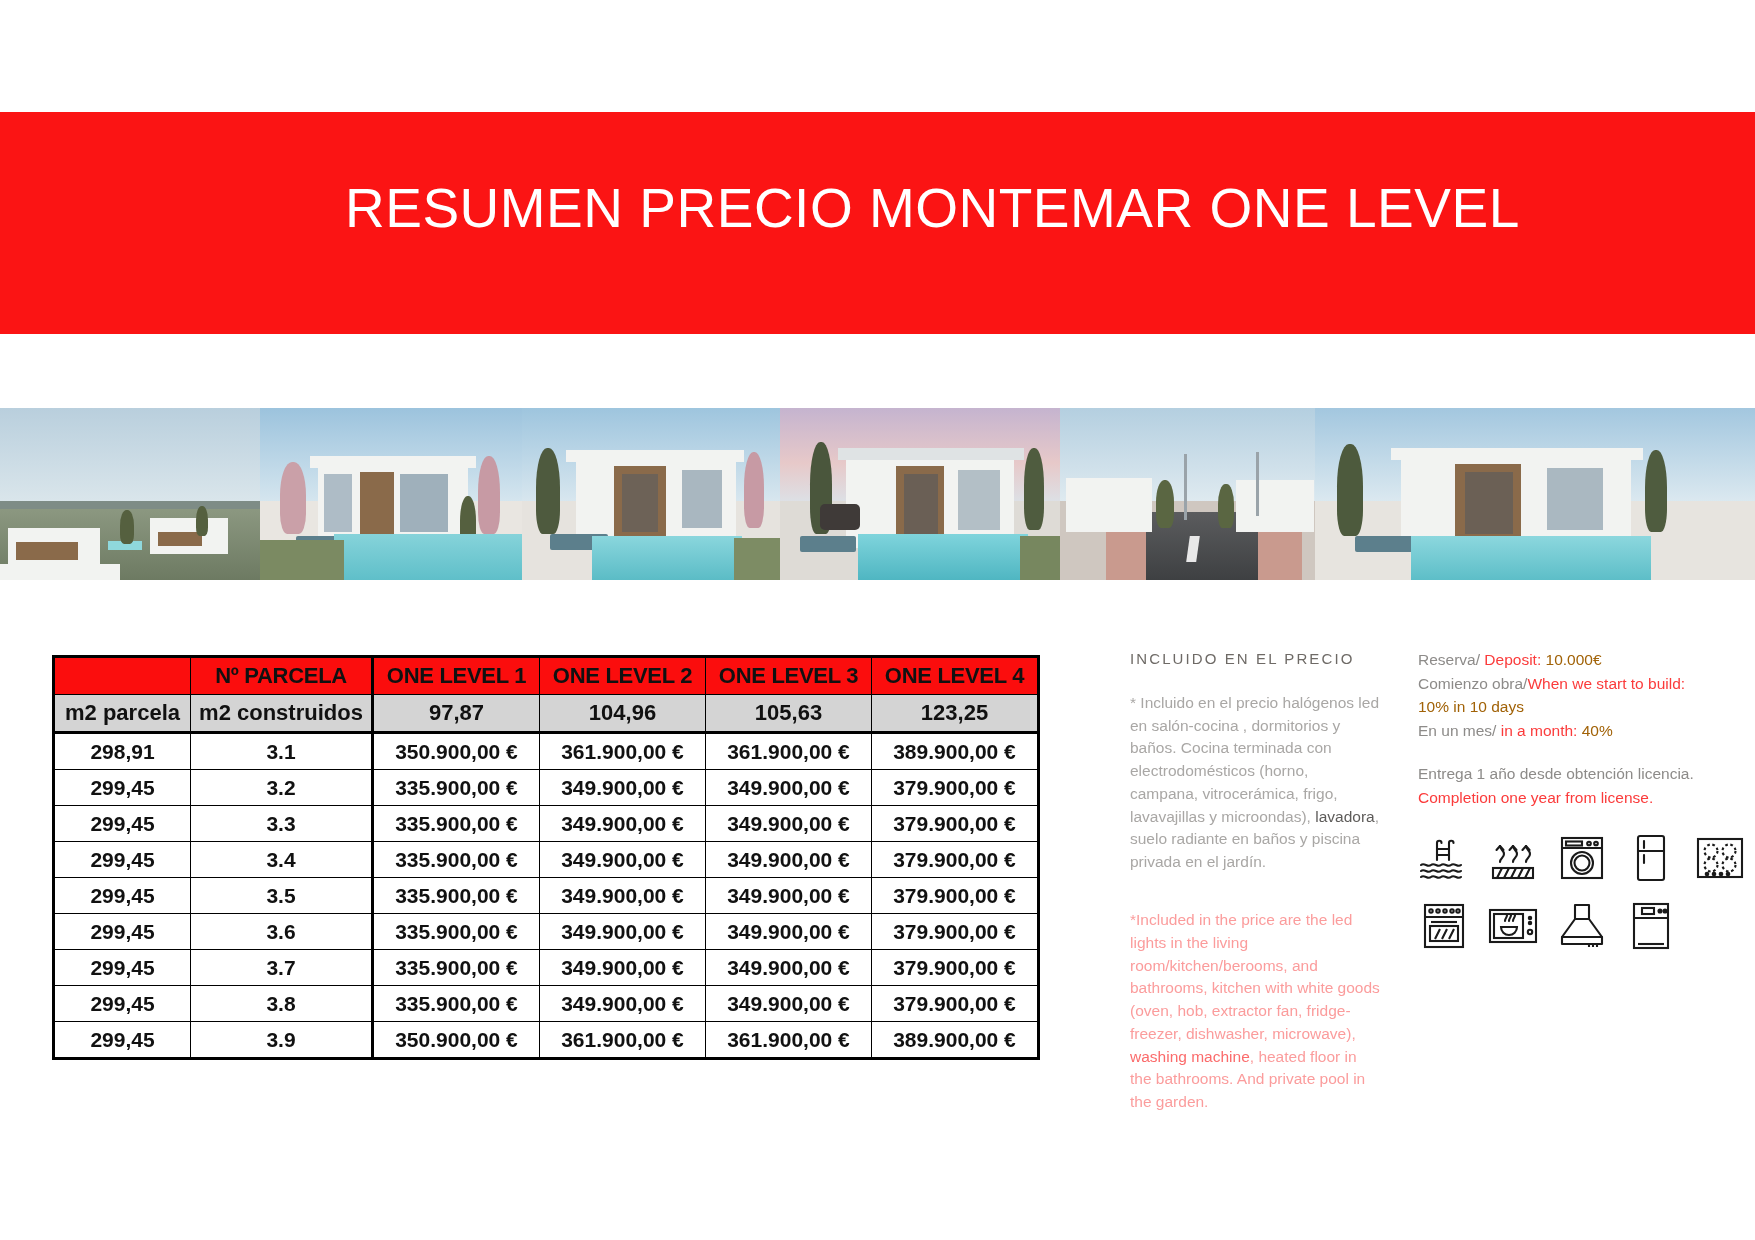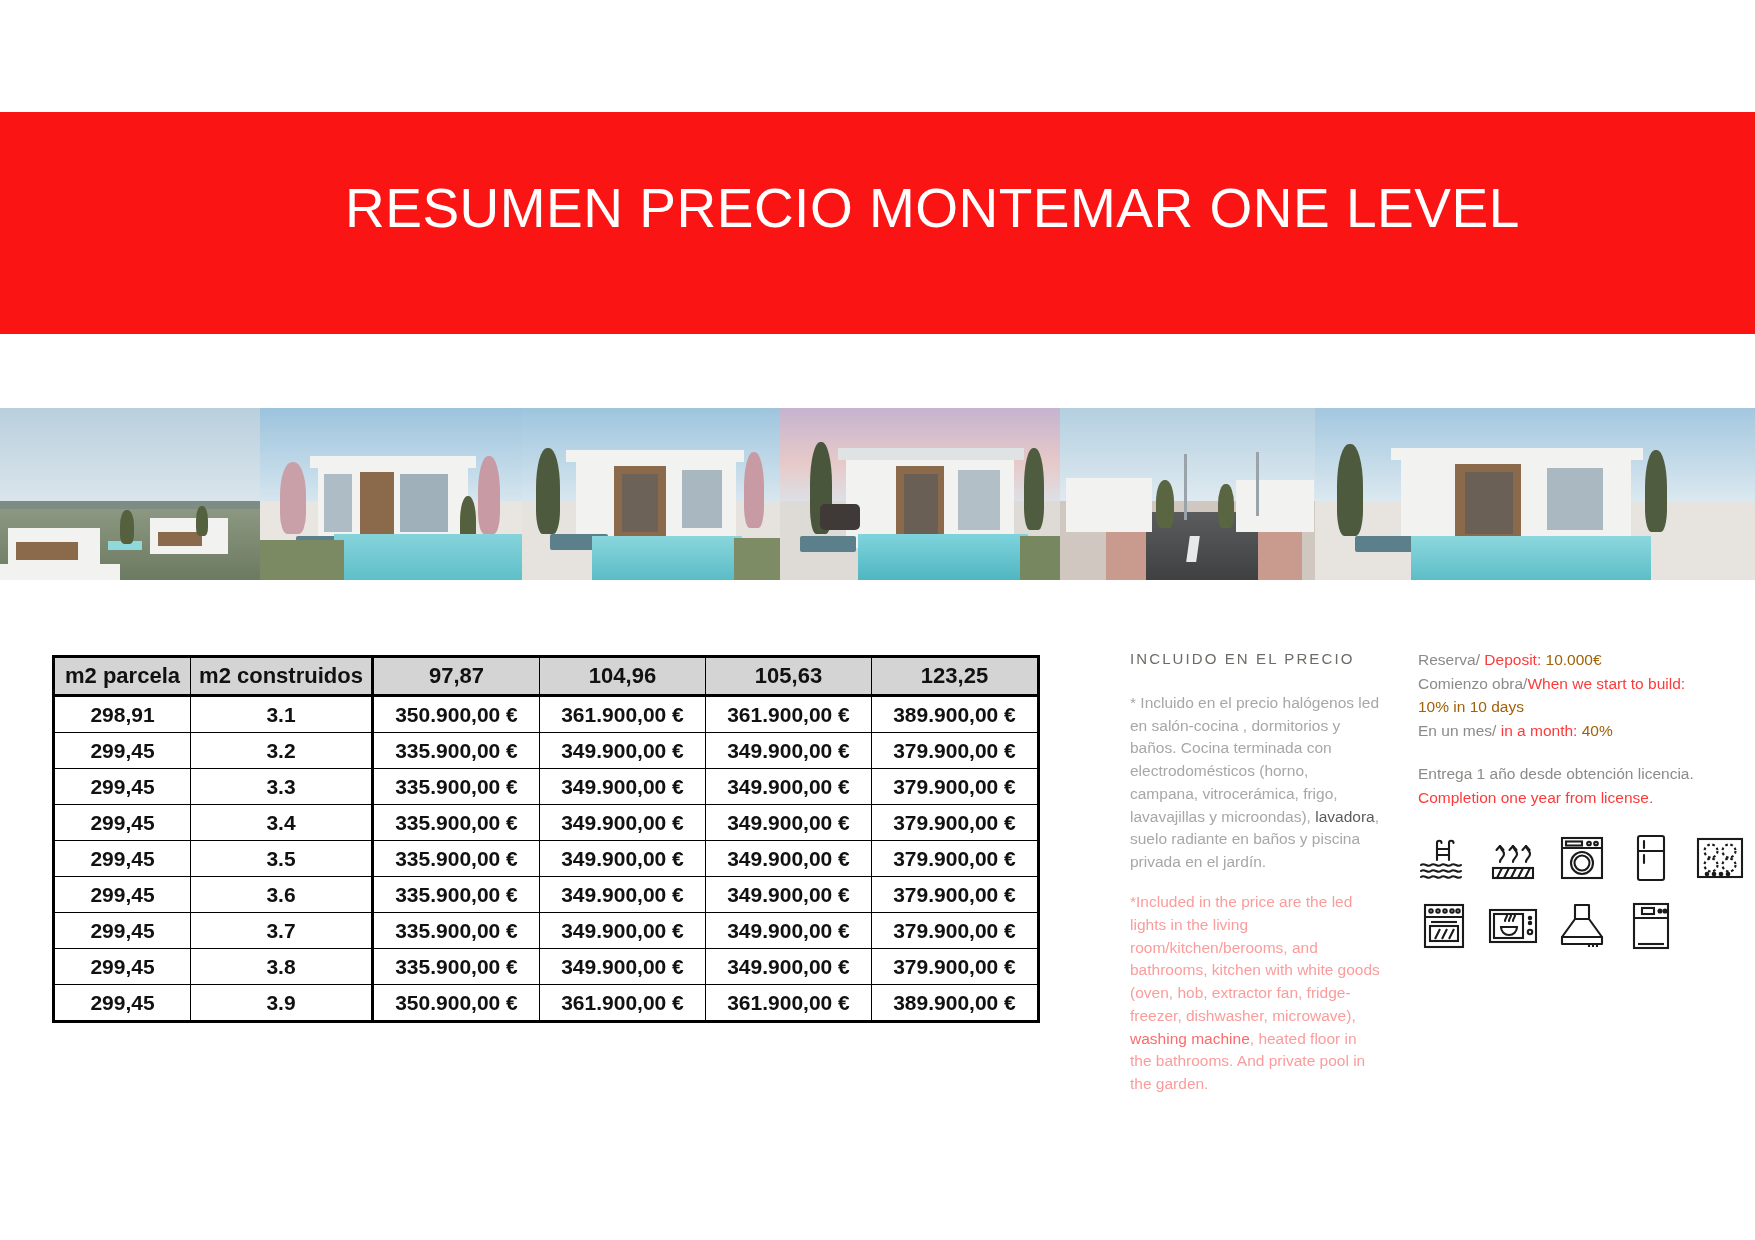--- a/index.html
+++ b/index.html
@@ -79,21 +79,21 @@
     font-size:17px;letter-spacing:2.1px;color:#6e6a66;line-height:1.45;
     font-weight:400;
   }
   .incl-h2 .red{color:#fb3b3b;}
   .incl-es{
     margin-top:22px;
     font-size:15.5px;line-height:1.47;color:#a9a7a5;font-weight:400;
   }
   .incl-es .dk{color:#5e5c5a;}
   .incl-en{
-    margin-top:17px;
+    margin-top:35px;
     font-size:15.5px;line-height:1.47;color:#fb9c9c;font-weight:400;
   }
   .incl-en .dk{color:#fb6b6b;}
 
   
   .terms{
     position:absolute;left:1418px;top:648px;width:300px;
     font-size:15.5px;line-height:1.52;color:#8d8b89;font-weight:400;
   }
   .terms .red{color:#fb3b3b;}
@@ -206,20 +206,28 @@
     <div class="lounger" style="left:40px;top:128px;width:62px;height:16px;"></div>
     <div class="pool" style="left:96px;bottom:0;width:240px;height:44px;background:linear-gradient(#8cd7de,#5dbec8);"></div>
     <div style="position:absolute;left:336px;bottom:0;width:104px;height:42px;background:#e7e4df;"></div>
   </div>
 </div>
 
 <div class="table-wrap">
   <table class="price">
     <thead>
       <tr>
+        <th class="hdr-red blank c-parcela"></th>
+        <th class="hdr-red c-constr thick-r">Nº PARCELA</th>
+        <th class="hdr-red c-lvl">ONE LEVEL 1</th>
+        <th class="hdr-red c-lvl">ONE LEVEL 2</th>
+        <th class="hdr-red c-lvl">ONE LEVEL 3</th>
+        <th class="hdr-red c-lvl">ONE LEVEL 4</th>
+      </tr>
+      <tr>
         <th class="hdr-gray c-parcela">m2 parcela</th>
         <th class="hdr-gray c-constr thick-r">m2 construidos</th>
         <th class="hdr-gray c-lvl">97,87</th>
         <th class="hdr-gray c-lvl">104,96</th>
         <th class="hdr-gray c-lvl">105,63</th>
         <th class="hdr-gray c-lvl">123,25</th>
       </tr>
     </thead>
     <tbody>
       <tr>

